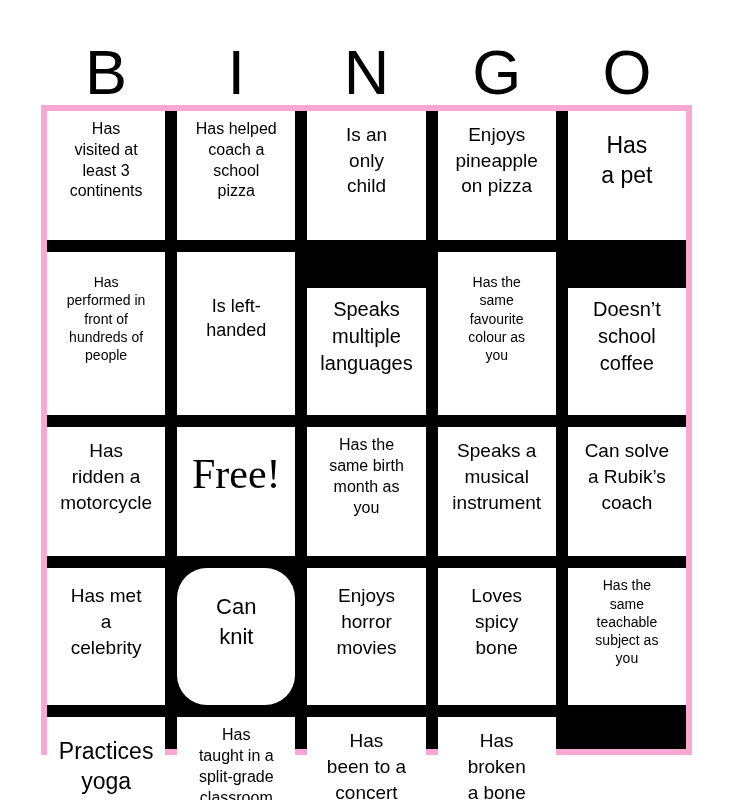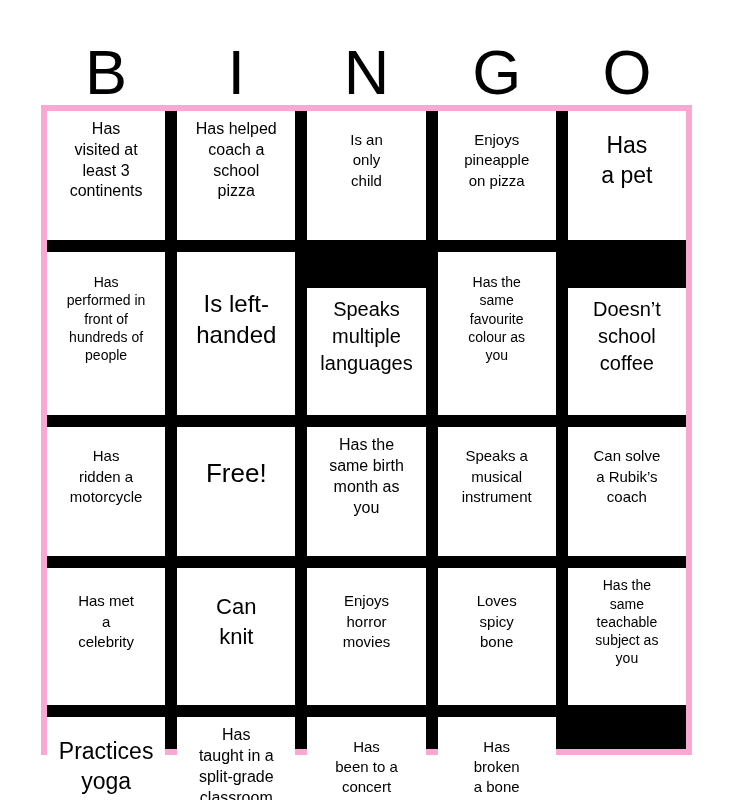--- a/index.html
+++ b/index.html
@@ -52,26 +52,26 @@
     justify-content: center;
     text-align: center;
     white-space: pre-line;
     padding: 8px 5px 38px 5px;
     box-sizing: border-box;
     line-height: 1.3;
     cursor: pointer;
   }
   .s14 { font-size: 14px; }
   .s16 { font-size: 16px; }
-  .s19 { font-size: 15px; line-height: 1.35; }
+  .s19 { font-size: 19px; line-height: 1.35; }
   .s20 { font-size: 20px; line-height: 1.35; margin-top: 36px; }
-  .s22 { font-size: 22px; line-height: 1.35; }
+  .s22 { font-size: 22px; line-height: 1.35; border-radius: 30px; }
   .s23 { font-size: 23px; line-height: 1.3; }
-  .s26 { font-size: 24px; line-height: 1.3; }
-  .s38 { font-size: 26px; line-height: 1.2; padding-bottom: 44px; }
+  .s26 { font-size: 18px; line-height: 1.3; }
+  .s38 { font-size: 42px; line-height: 1.2; padding-bottom: 44px; font-family: Liberation Serif, serif; }
 </style>
 </head>
 <body>
 
 <div class="page">
 
   <div class="bingo-header">
     <div class="bingo-letter">B</div>
     <div class="bingo-letter">I</div>
     <div class="bingo-letter">N</div>

